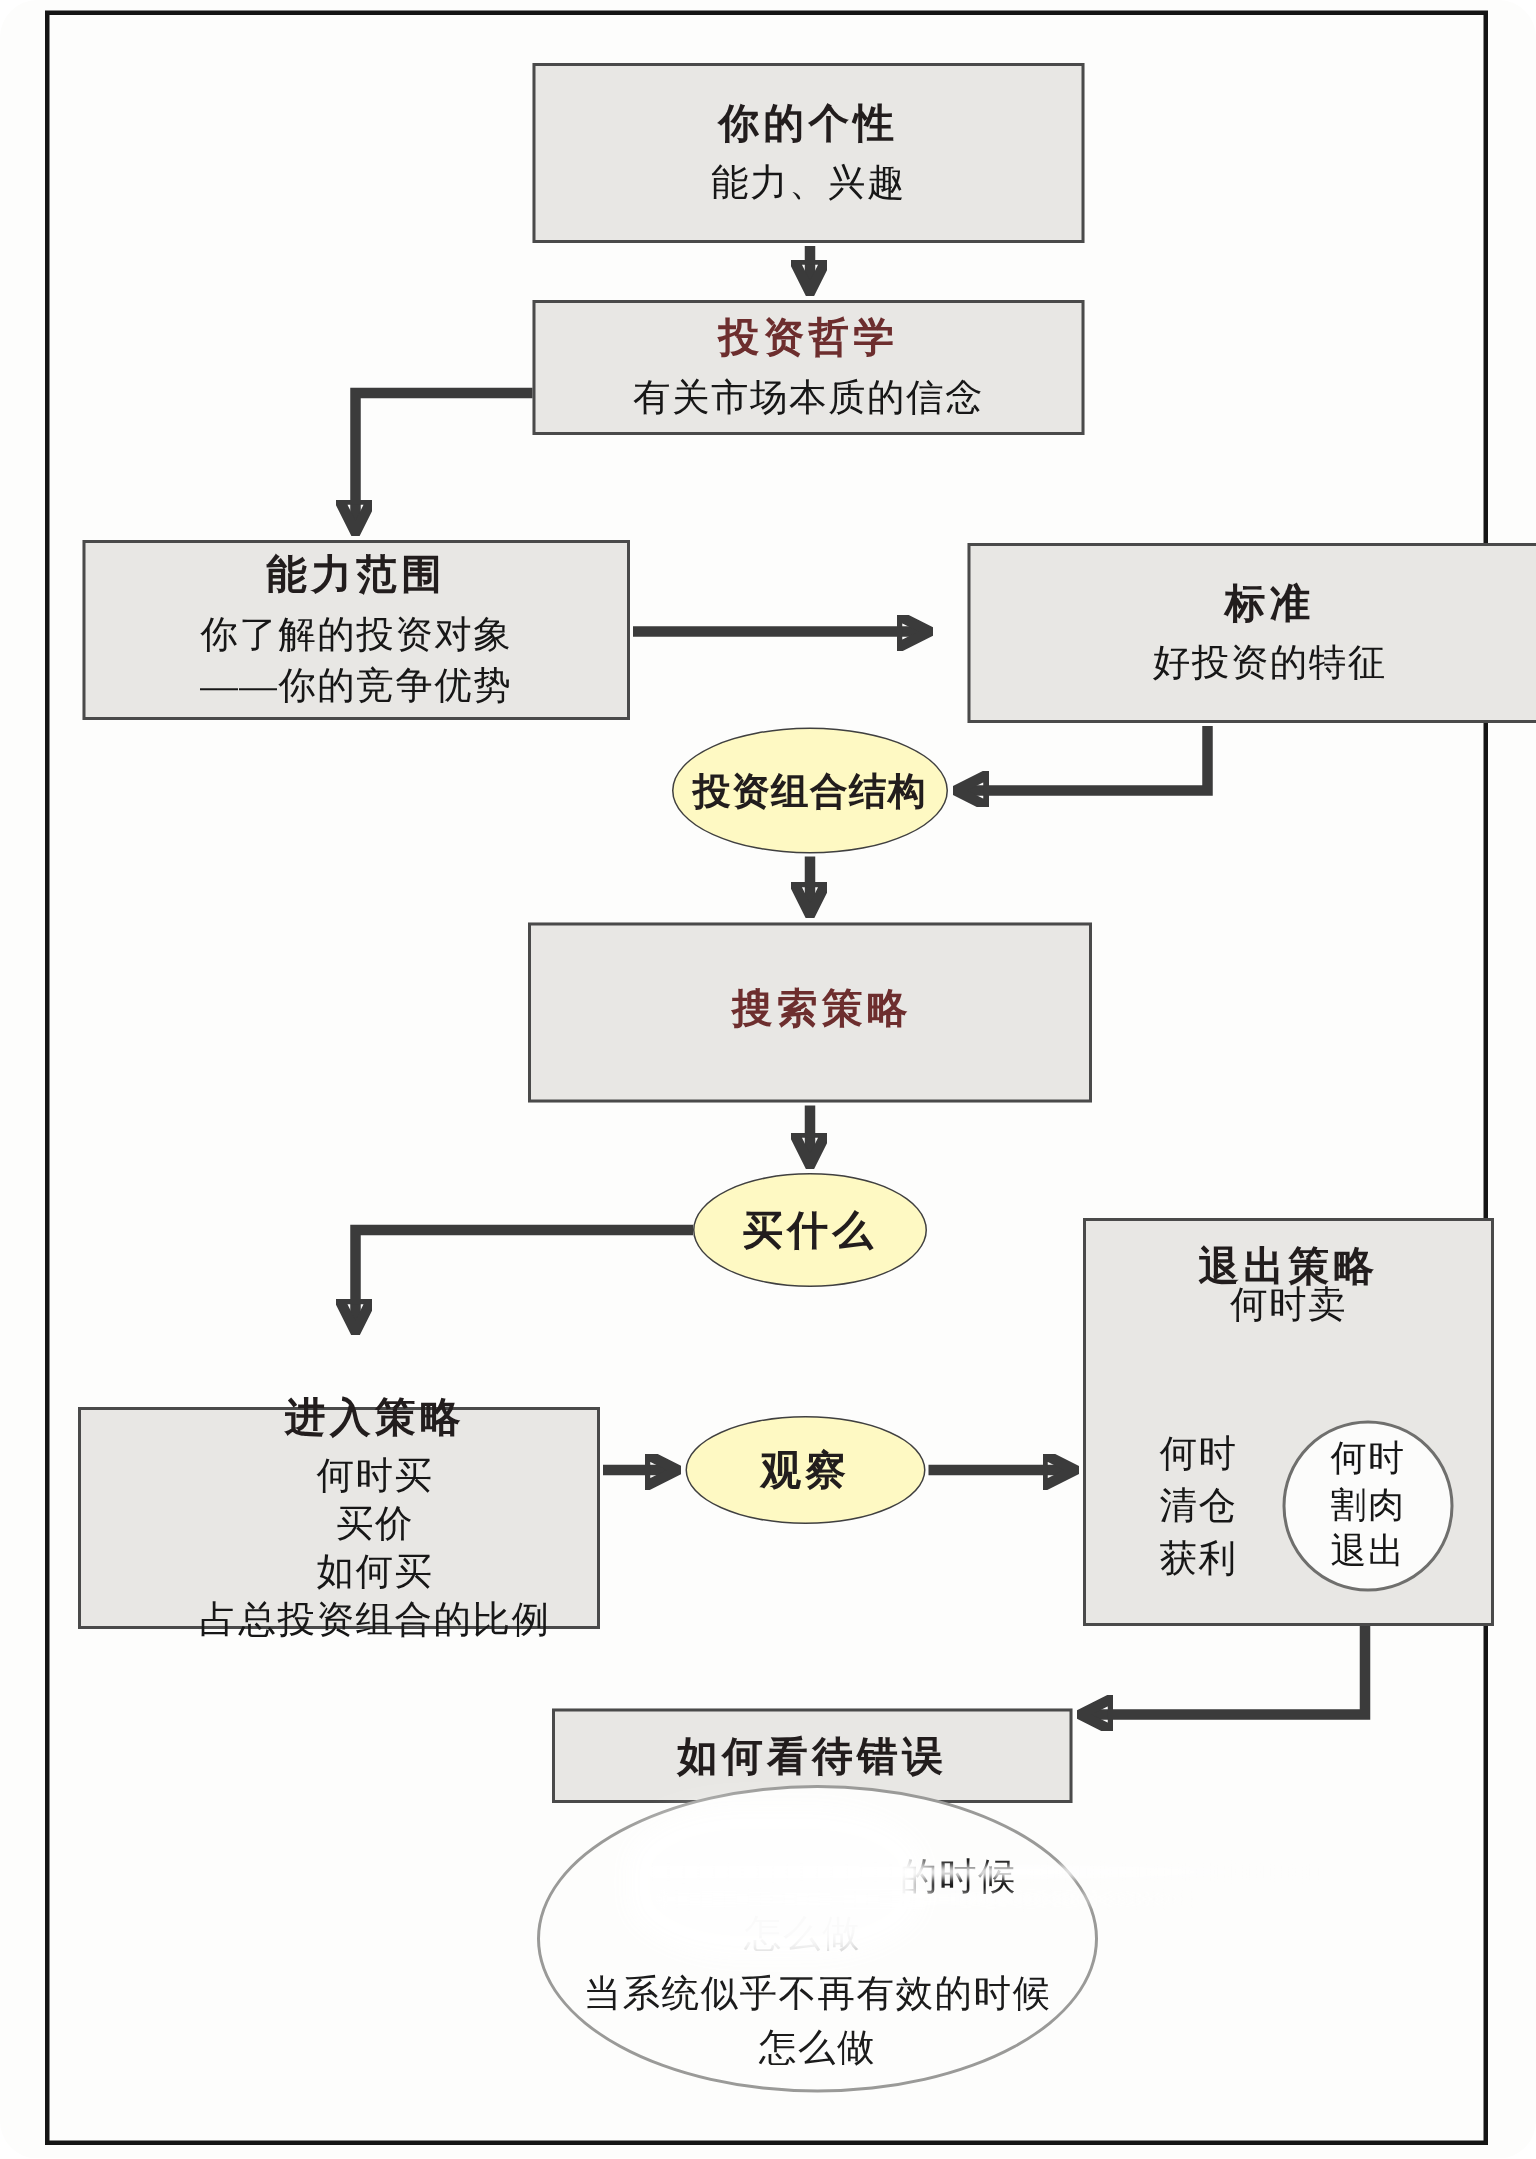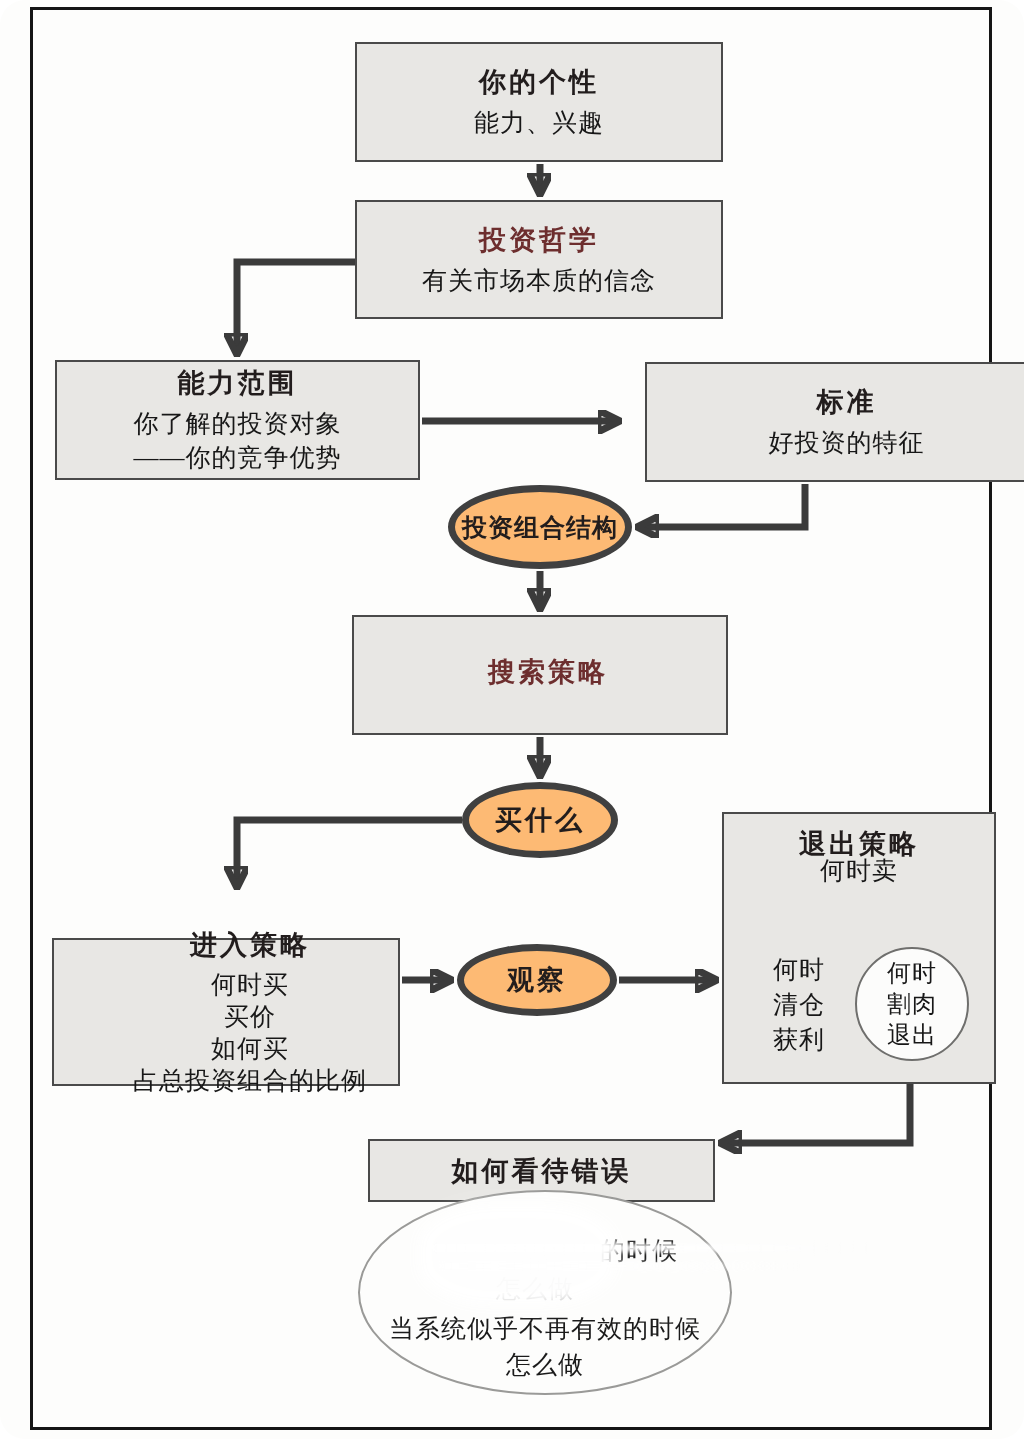--- a/index.html
+++ b/index.html
@@ -42,22 +42,22 @@
   .ellipse .title { margin-bottom: 0; }
   .title.accent { color: #6d2e2e; }
   .body-line {
     font-size: 25px;
     line-height: 34px;
     letter-spacing: 1px;
     color: #171717;
   }
   .ellipse {
     position: absolute;
-    background: #fdba74;
-    border: 7px solid #404040;
+    background: #fef9c3;
+    border: 1px solid #404040;
     border-radius: 50%;
     display: flex;
     align-items: center;
     justify-content: center;
     text-align: center;
   }
   .ellipse--plain {
     background: #fdfdfc;
     border: 2px solid #9a9a98;
   }
@@ -140,21 +140,21 @@
     <path d="M797,907 L797,940" marker-end="url(#ah)"></path>
     <path d="M910,907 L910,938" marker-end="url(#ah)"></path>
     <path d="M910,1059 L910,1143 L722,1143" marker-end="url(#ah)"></path>
   </svg>
 
   <div class="node" style="left:355px;top:42px;width:368px;height:120px;">
     <div class="title">你的个性</div>
     <div class="body-line">能力、兴趣</div>
   </div>
 
-  <div class="node" style="left:355px;top:200px;width:368px;height:119px;">
+  <div class="node" style="left:355px;top:200px;width:368px;height:90px;">
     <div class="title accent">投资哲学</div>
     <div class="body-line">有关市场本质的信念</div>
   </div>
 
   <div class="node" style="left:55px;top:360px;width:365px;height:120px;">
     <div class="title">能力范围</div>
     <div class="body-line">你了解的投资对象</div>
     <div class="body-line">——你的竞争优势</div>
   </div>
 

